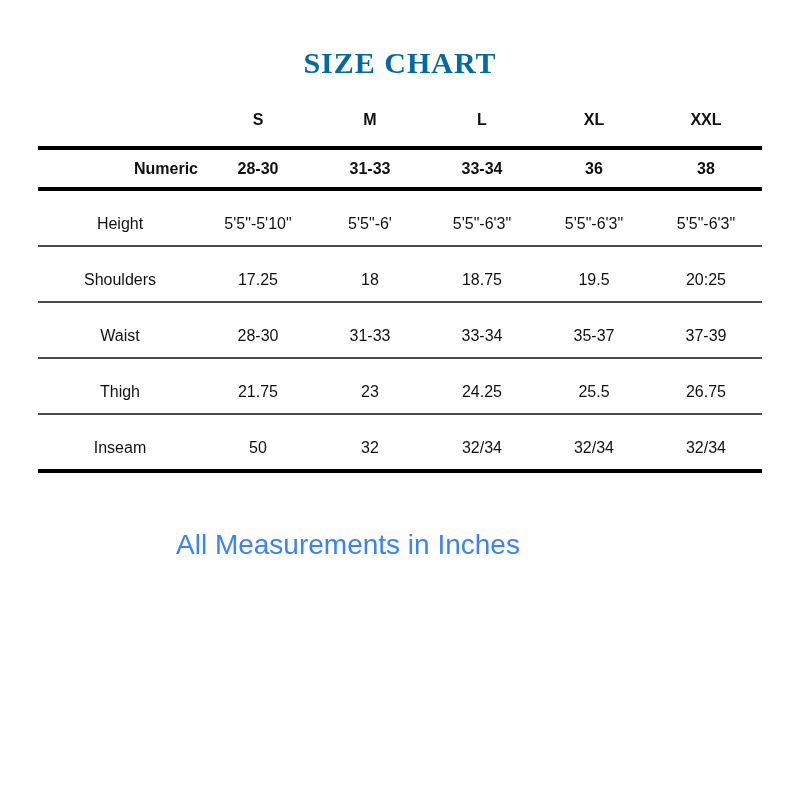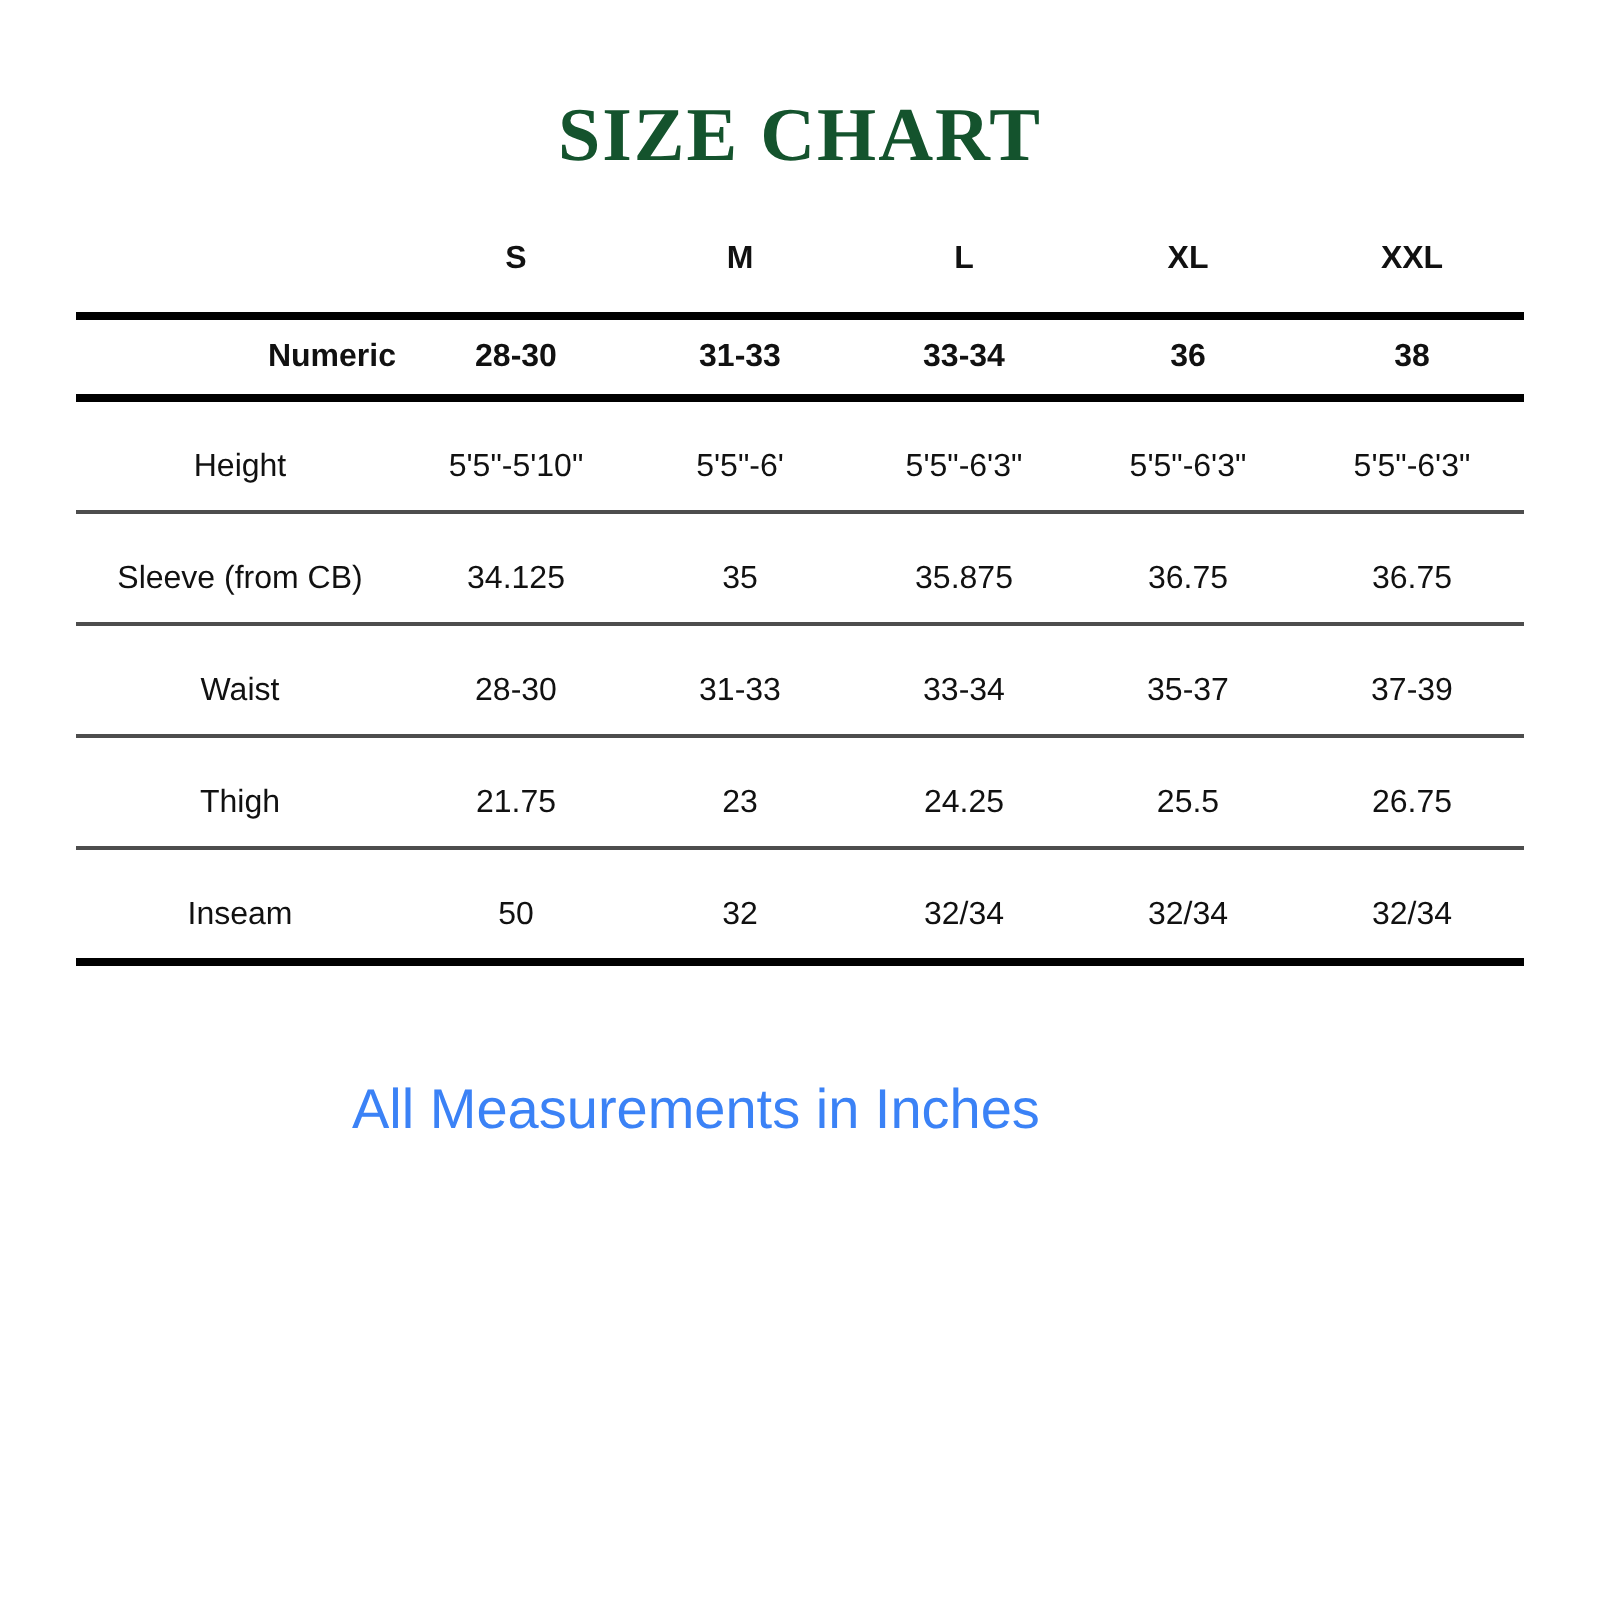--- a/index.html
+++ b/index.html
@@ -13,23 +13,23 @@
     position: relative;
     font-family: "Liberation Sans", sans-serif;
     color: #111111;
     overflow: hidden;
   }
   .title {
     margin: 46px 0 0 0;
     text-align: center;
     font-family: "Liberation Serif", serif;
     font-weight: bold;
-    font-size: 38px;
+    font-size: 30px;
     letter-spacing: 1px;
-    color: #14532d;
+    color: #0369a1;
   }
   table.size-table {
     border-collapse: collapse;
     table-layout: fixed;
     width: 724px;
     margin: 14px 0 0 38px;
   }
   col.c-label { width: 164px; }
   col.c-size  { width: 112px; }
 
@@ -116,27 +116,27 @@
         <td class="val-4">38</td>
       </tr>
       <tr class="data-row data-row-0">
         <td class="row-label">Height</td>
         <td class="val-0">5'5"-5'10"</td>
         <td class="val-1">5'5"-6'</td>
         <td class="val-2">5'5"-6'3"</td>
         <td class="val-3">5'5"-6'3"</td>
         <td class="val-4">5'5"-6'3"</td>
       </tr>
-      <tr class="data-row data-row-4">
-        <td class="row-label">Sleeve (from CB)</td>
-        <td class="val-0">34.125</td>
-        <td class="val-1">35</td>
-        <td class="val-2">35.875</td>
-        <td class="val-3">36.75</td>
-        <td class="val-4">36.75</td>
+      <tr class="data-row data-row-2">
+        <td class="row-label">Shoulders</td>
+        <td class="val-0">17.25</td>
+        <td class="val-1">18</td>
+        <td class="val-2">18.75</td>
+        <td class="val-3">19.5</td>
+        <td class="val-4">20:25</td>
       </tr>
       <tr class="data-row data-row-6">
         <td class="row-label">Waist</td>
         <td class="val-0">28-30</td>
         <td class="val-1">31-33</td>
         <td class="val-2">33-34</td>
         <td class="val-3">35-37</td>
         <td class="val-4">37-39</td>
       </tr>
       <tr class="data-row data-row-8">

